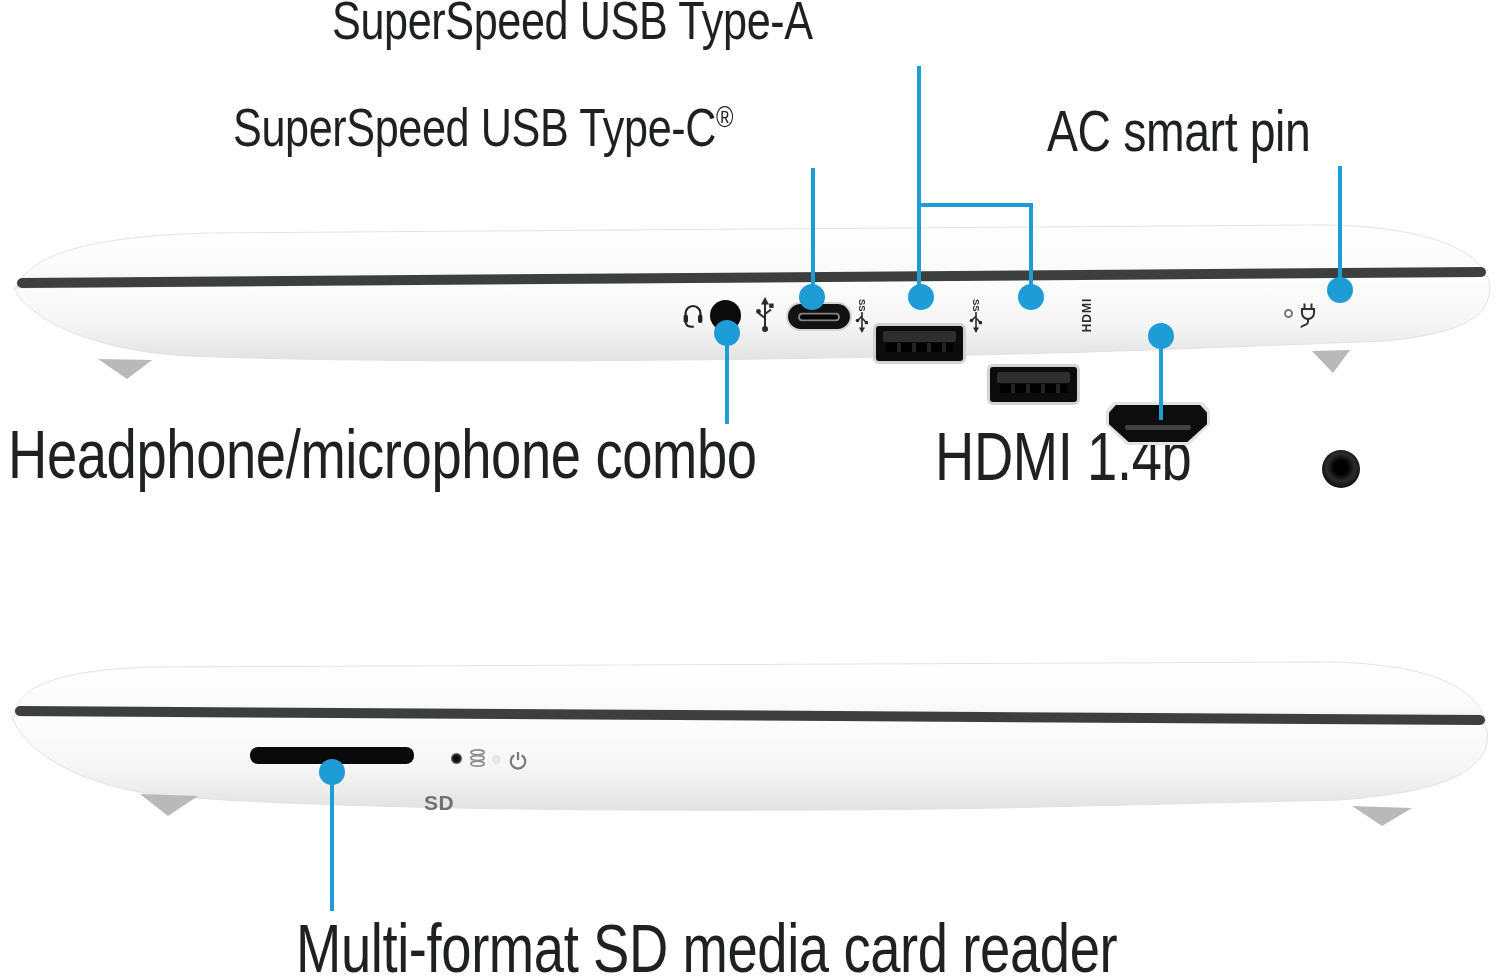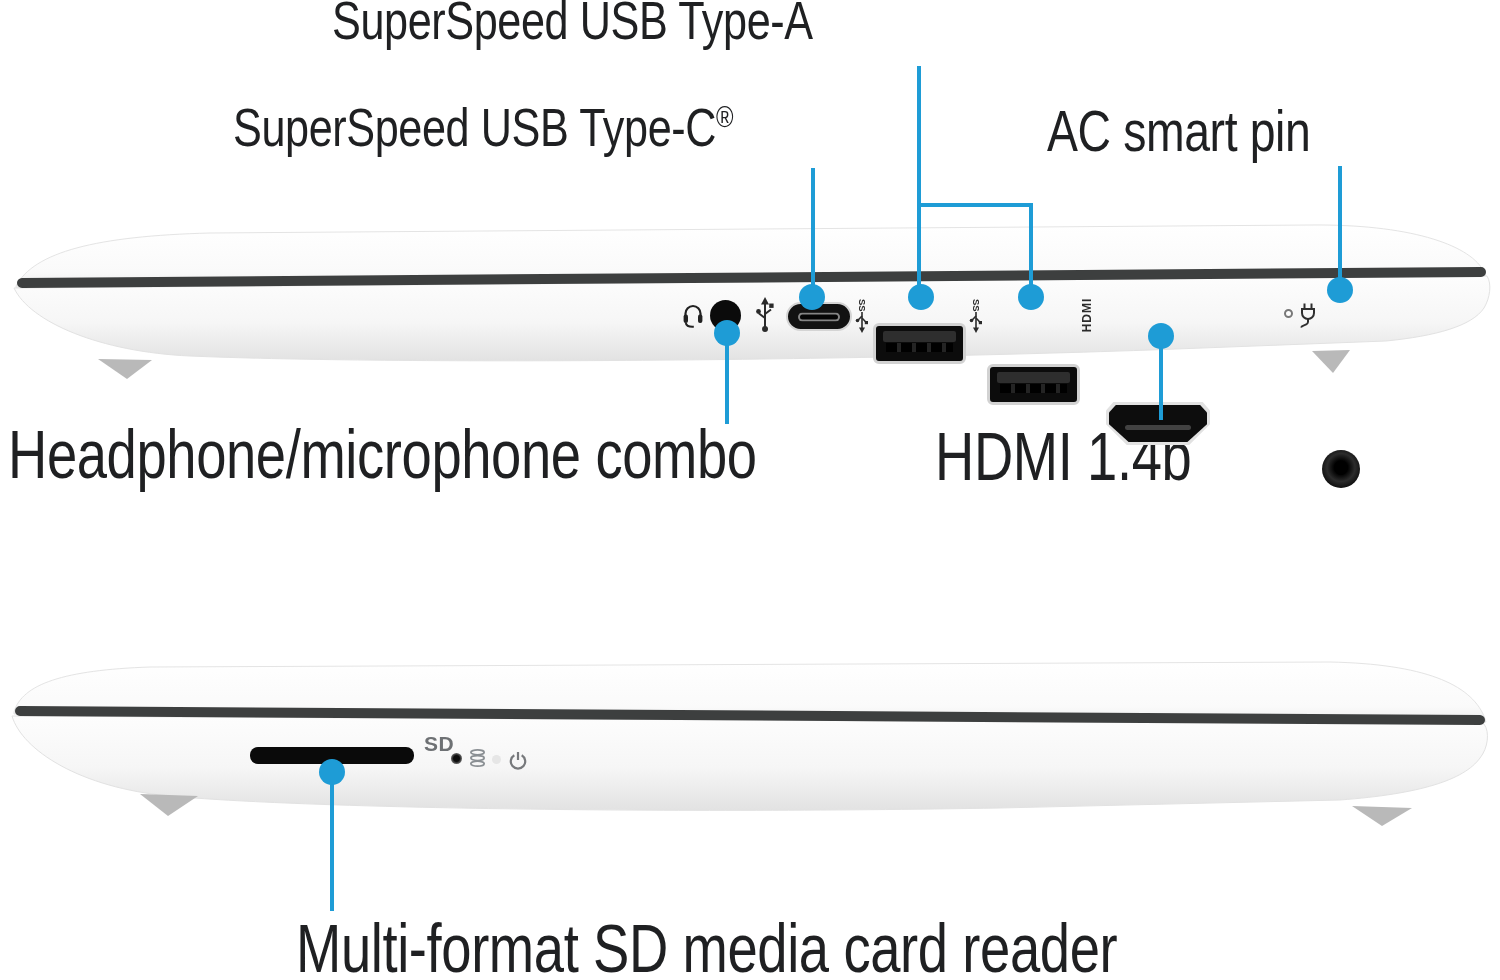--- a/index.html
+++ b/index.html
@@ -177,21 +177,21 @@
   <svg class="laptop-svg" style="top:658px;" width="1500" height="175" viewBox="0 0 1500 175">
     <path d="M14,54 C22,26 64,12 150,9 L1330,4 C1424,6 1470,26 1484,58 L1486,64 L14,56 Z" fill="url(#lidG)" stroke="#e4e4e4" stroke-width="1"></path>
     <path d="M12,58 L1484,66 C1490,74 1488,90 1480,100 C1464,122 1420,136 1340,142 L1000,150 C650,156 300,150 170,138 C80,130 22,92 12,58 Z" fill="url(#baseG)" stroke="#e2e2e2" stroke-width="1"></path>
     <path d="M20,53 L1480,62" stroke="#3d3f3f" stroke-width="10" stroke-linecap="round" fill="none"></path>
     <path d="M140,136 L198,138 L168,158 Z" fill="#b9b9b9"></path>
     <path d="M1352,148 L1412,150 L1382,168 Z" fill="#b9b9b9"></path>
   </svg>
 
   <div class="port sd-slot" style="left:250px; top:747px;"></div>
 
-  <div class="sd-text" style="left:424px; top:732px;">SD</div>
+  <div class="sd-text" style="left:424px; top:791px;">SD</div>
 
   <div class="port led-dark" style="left:451px; top:753px;"></div>
 
   <svg class="port" style="left:468px; top:748px;" width="19" height="21" viewBox="0 0 20 21">
     <ellipse cx="10" cy="4" rx="7" ry="2.6" fill="none" stroke="#8a8f93" stroke-width="1.8"></ellipse>
     <ellipse cx="10" cy="10" rx="7" ry="2.6" fill="none" stroke="#8a8f93" stroke-width="1.8"></ellipse>
     <ellipse cx="10" cy="16" rx="7" ry="2.6" fill="none" stroke="#8a8f93" stroke-width="1.8"></ellipse>
   </svg>
 
   <div class="port led-faint" style="left:492px; top:755px;"></div>

